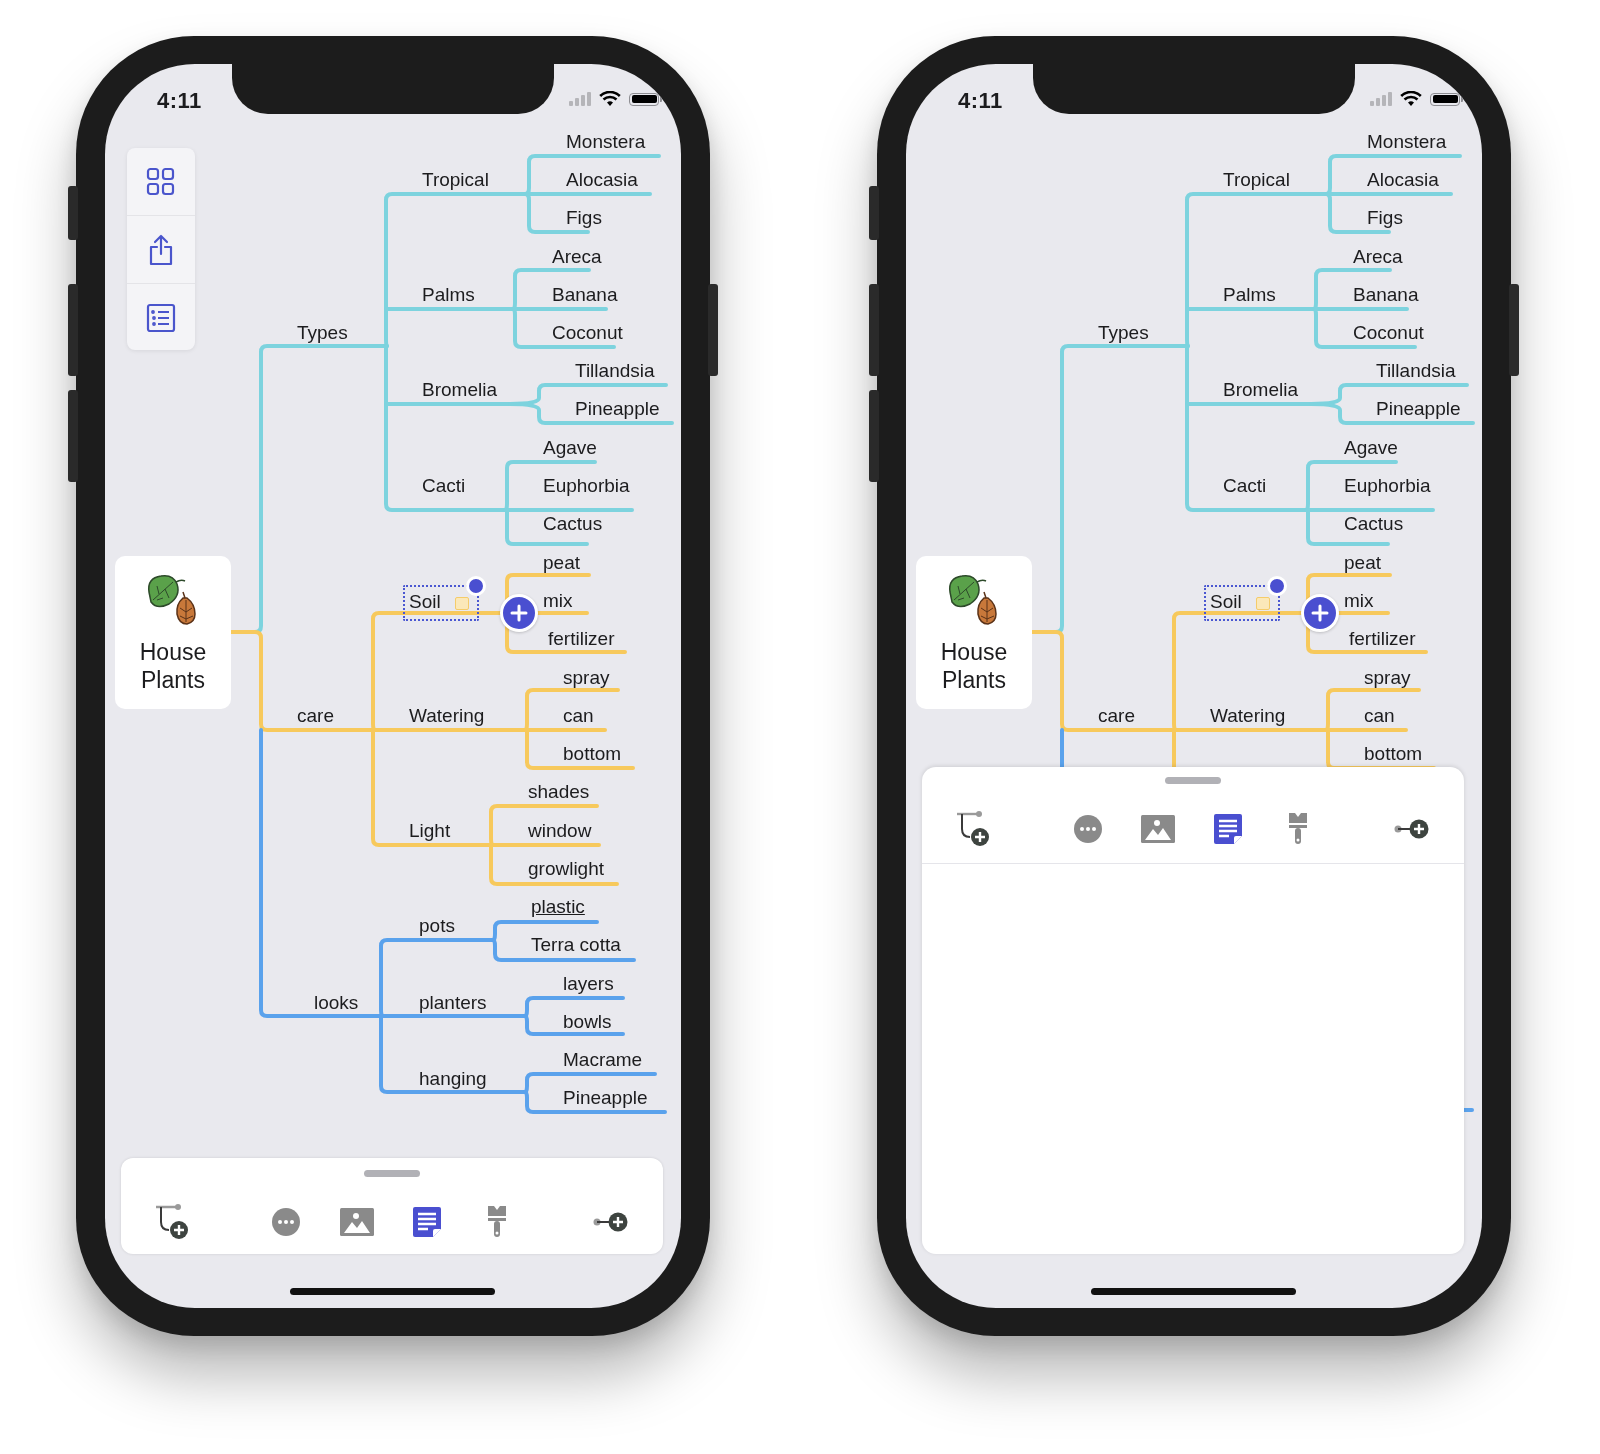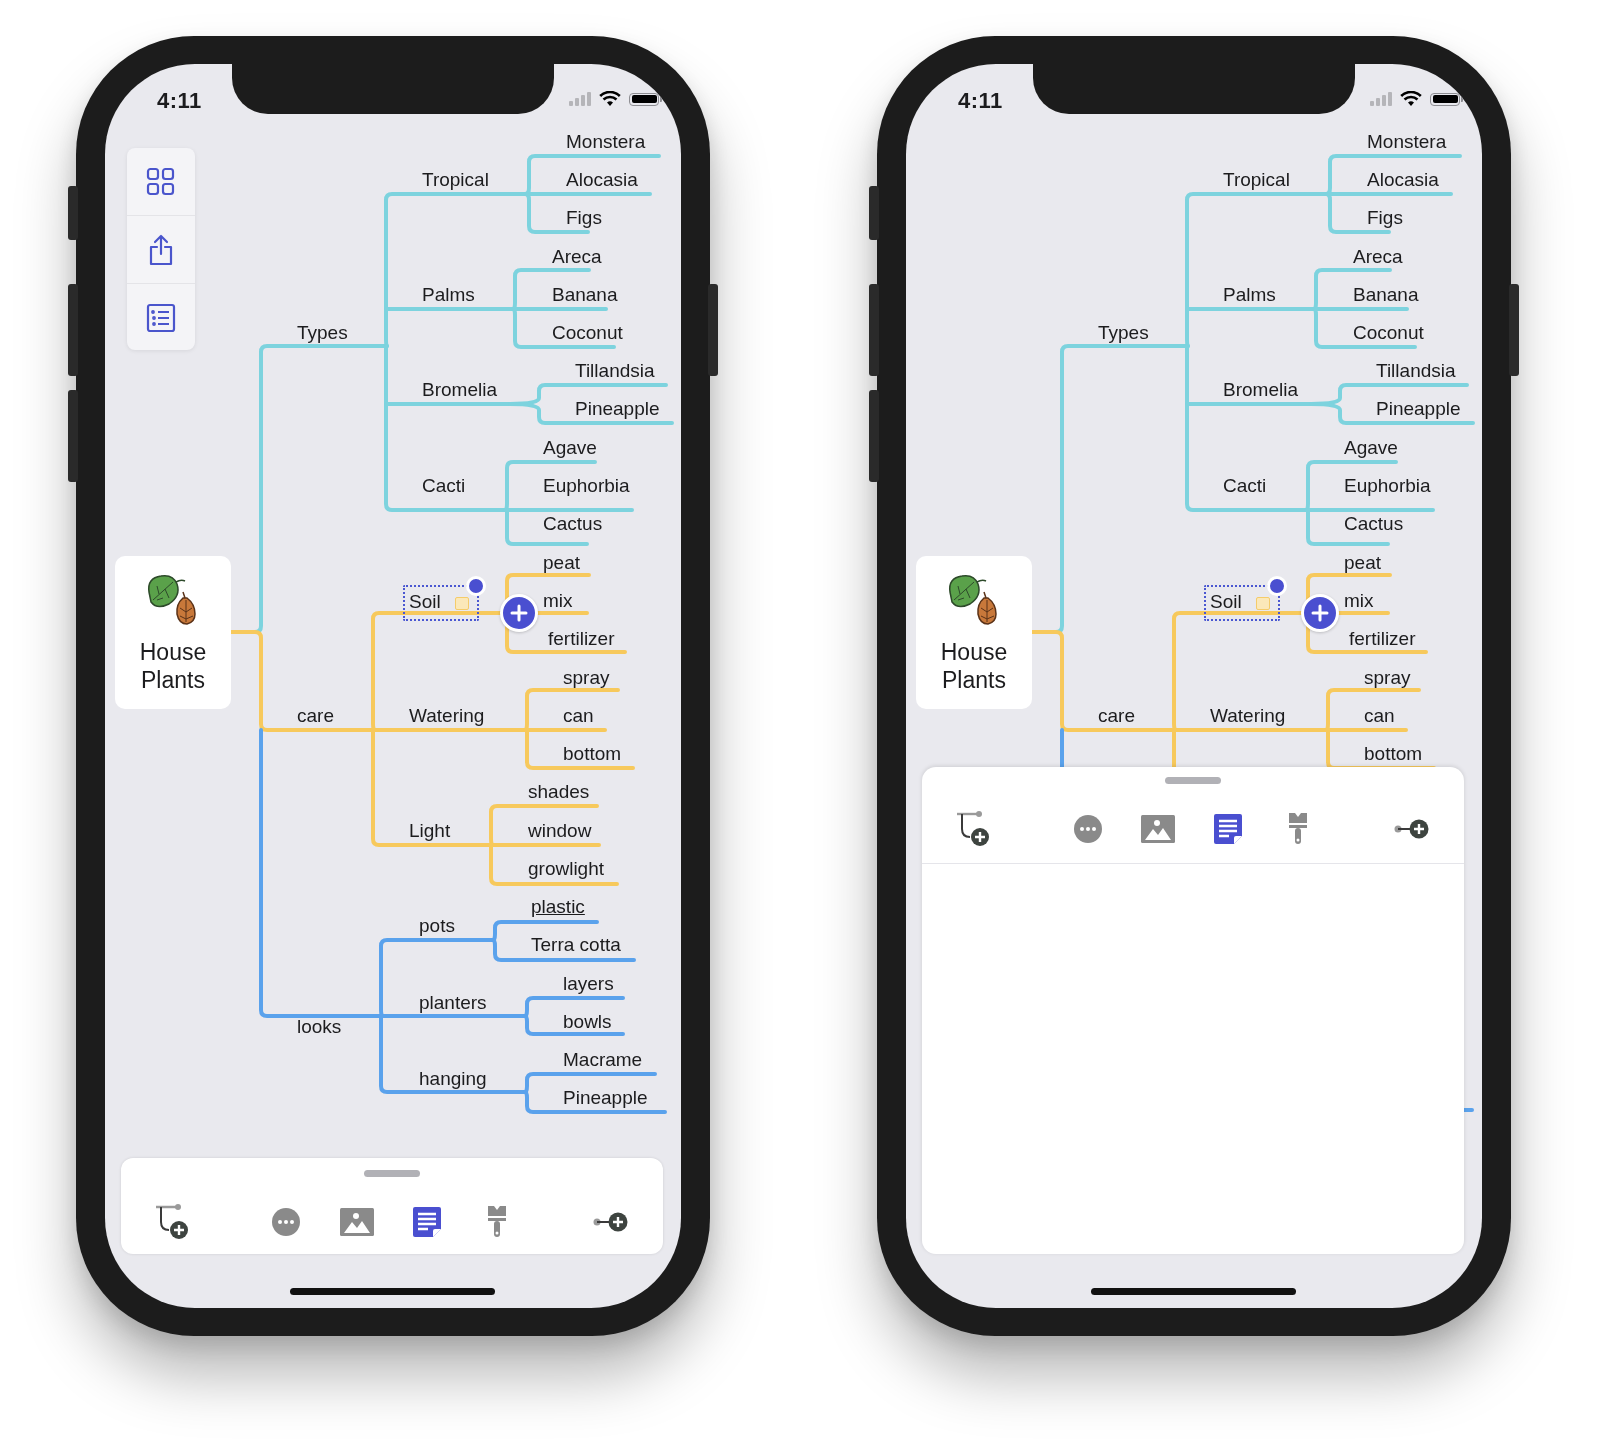--- a/index.html
+++ b/index.html
@@ -207,21 +207,21 @@
     <div class="node-label" style="left:443px; top:564px;">fertilizer</div>
     <div class="node-label" style="left:304px; top:641px;">Watering</div>
     <div class="node-label" style="left:458px; top:603px;">spray</div>
     <div class="node-label" style="left:458px; top:641px;">can</div>
     <div class="node-label" style="left:458px; top:679px;">bottom</div>
     <div class="node-label" style="left:304px; top:756px;">Light</div>
     <div class="node-label" style="left:423px; top:717px;">shades</div>
     <div class="node-label" style="left:423px; top:756px;">window</div>
     <div class="node-label" style="left:423px; top:794px;">growlight</div>
 
-    <div class="node-label" style="left:192px; top:928px;margin-top:24px;">looks</div>
+    <div class="node-label" style="left:209px; top:928px;">looks</div>
     <div class="node-label" style="left:314px; top:851px;">pots</div>
     <div class="node-label" style="left:426px; top:832px;text-decoration:underline;">plastic</div>
     <div class="node-label" style="left:426px; top:870px;">Terra cotta</div>
     <div class="node-label" style="left:314px; top:928px;">planters</div>
     <div class="node-label" style="left:458px; top:909px;">layers</div>
     <div class="node-label" style="left:458px; top:947px;">bowls</div>
     <div class="node-label" style="left:314px; top:1004px;">hanging</div>
     <div class="node-label" style="left:458px; top:985px;text-align:right;">Macrame</div>
     <div class="node-label" style="left:458px; top:1023px;">Pineapple</div>
 

